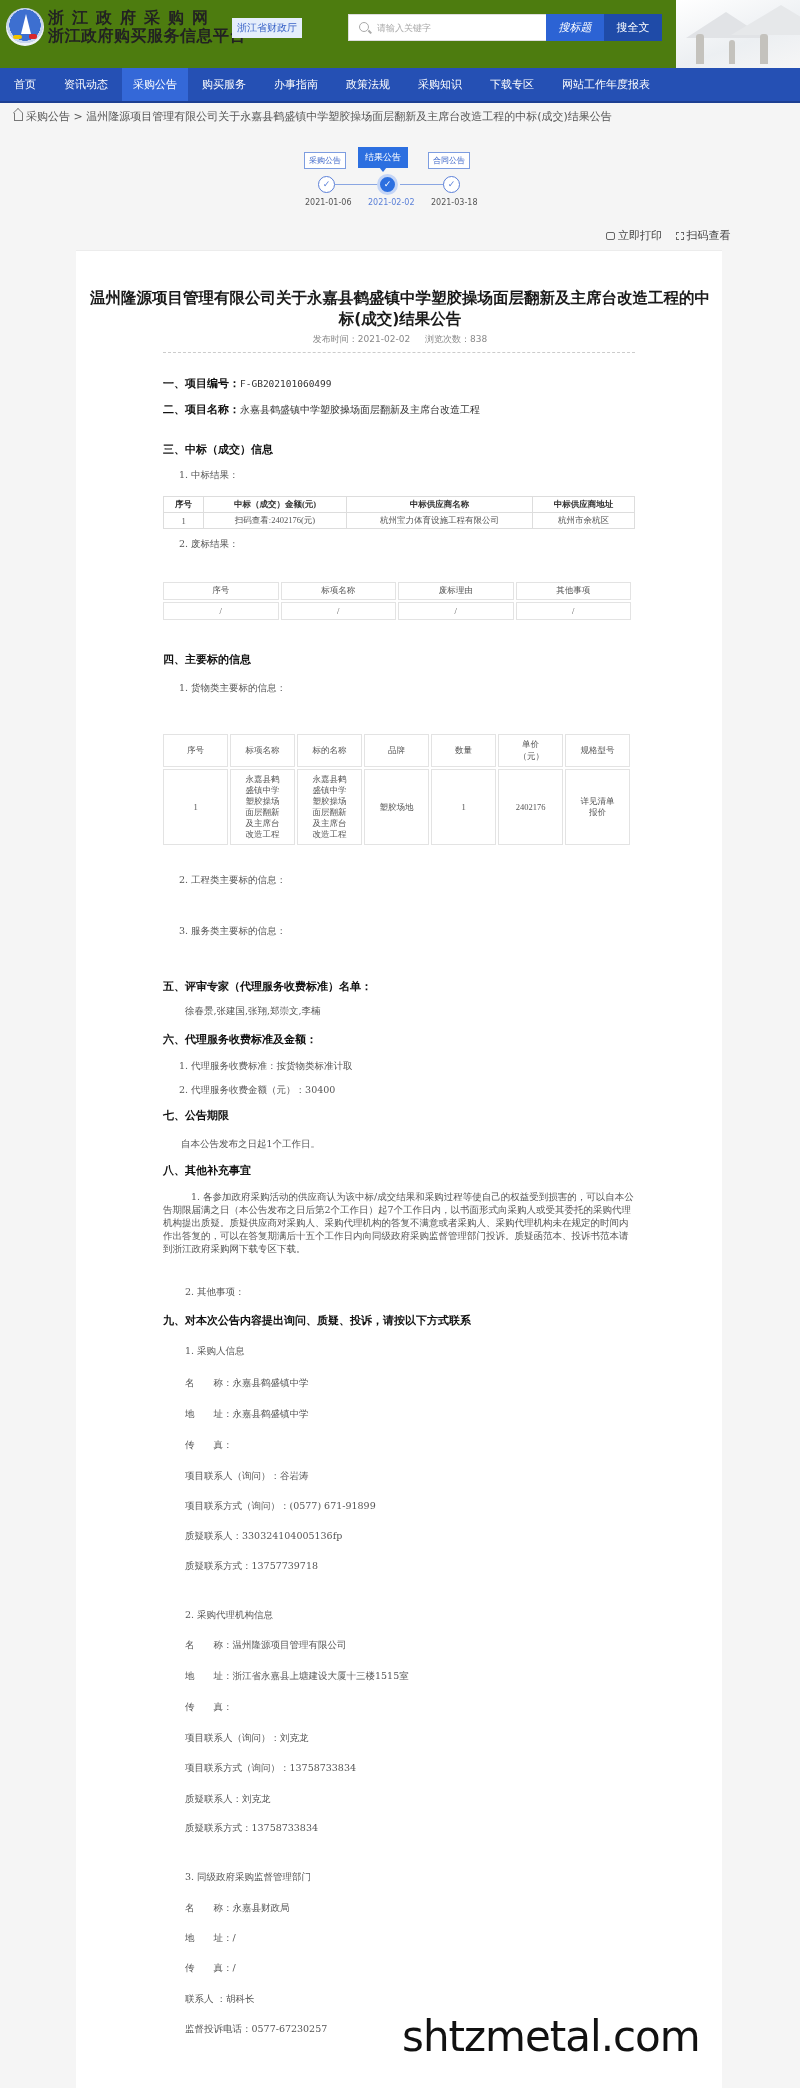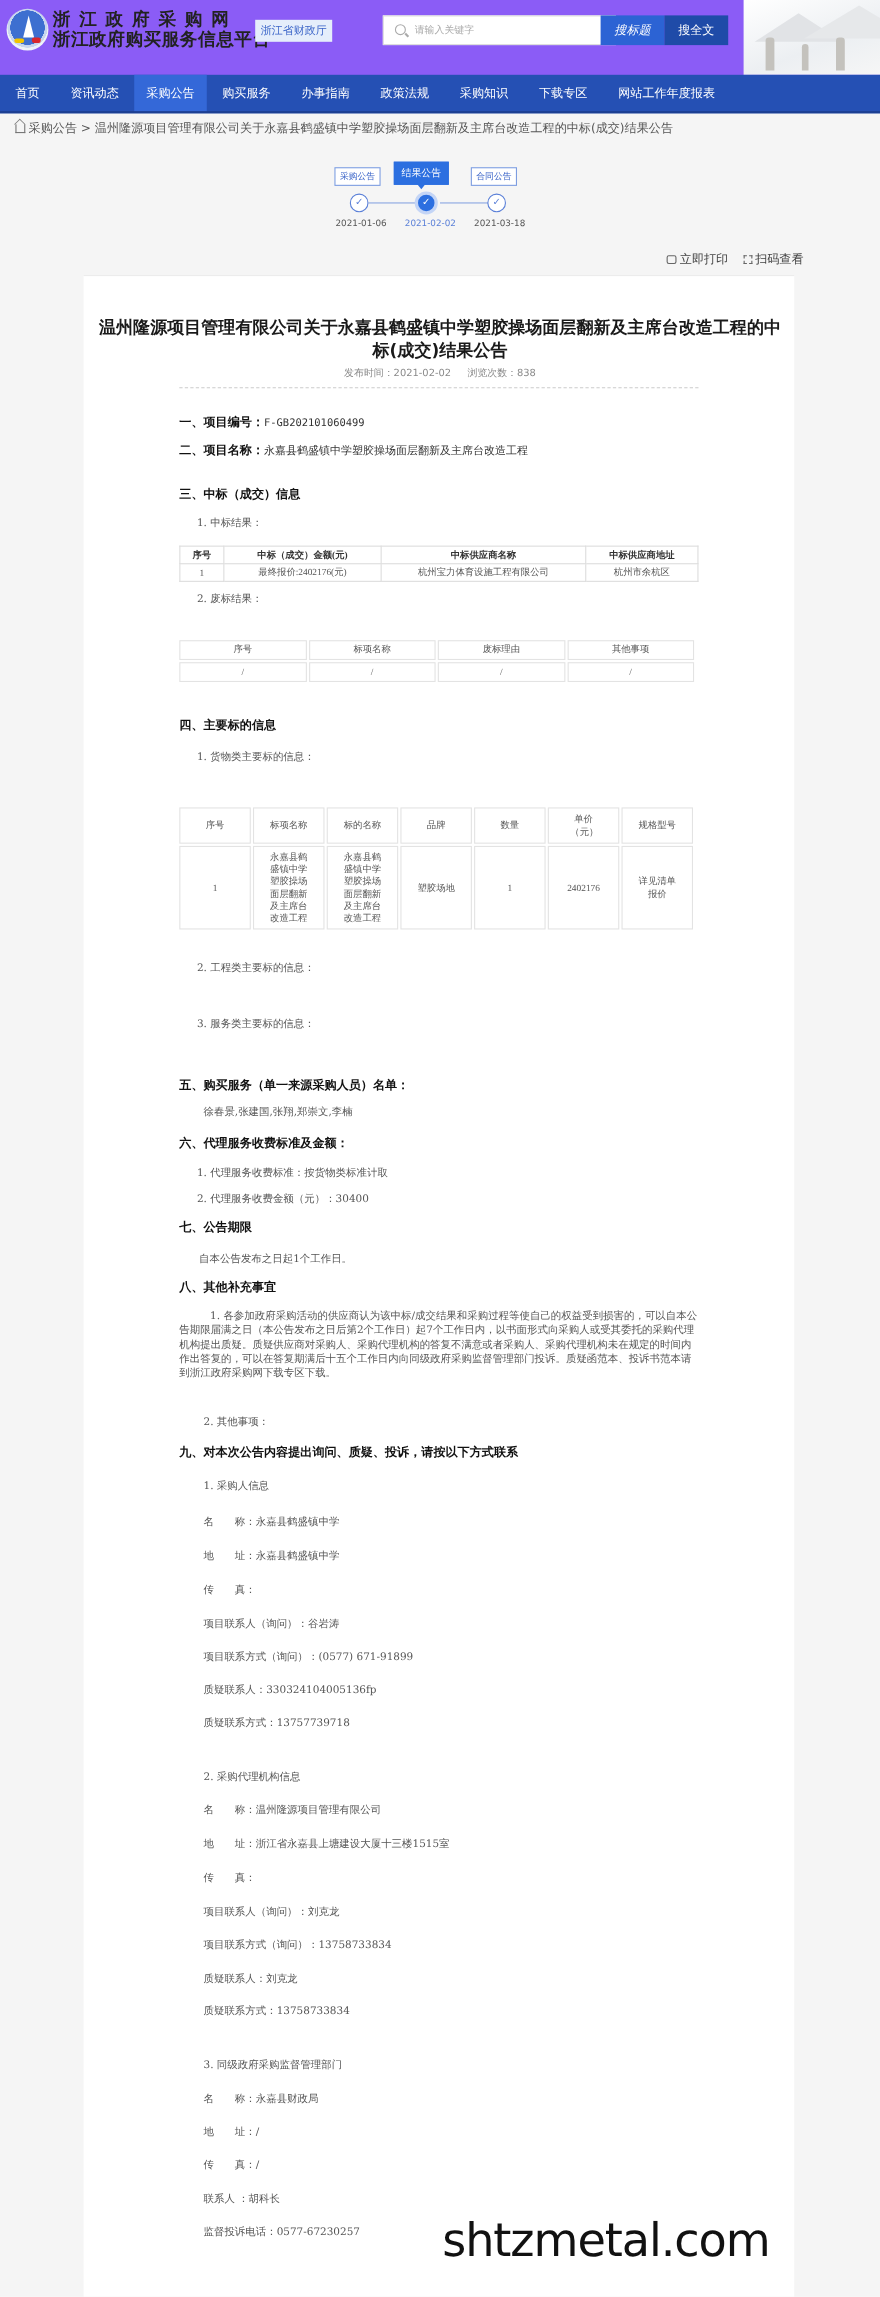--- a/index.html
+++ b/index.html
@@ -1,20 +1,20 @@
 <!DOCTYPE html>
 <html><head>
 <meta charset="utf-8">
 <style>
   * { box-sizing: border-box; margin: 0; padding: 0; }
   html, body { width: 800px; background: #f5f5f5; font-family: "DejaVu Sans", "Liberation Sans", sans-serif; color: #333; }
   body { height: 2088px; position: relative; overflow: hidden; }
 
   
-  .header { height: 72px; background: #8b5cf6; position: relative; }
+  .header { height: 72px; background: #4d7c0f; position: relative; }
   .logo { position: absolute; left: 6px; top: 8px; width: 38px; height: 38px; border-radius: 50%; background: radial-gradient(circle at 50% 45%, #3d6fd0 0 55%, #c9d6ee 56% 64%, #eef2f8 65%); overflow: hidden; }
   .logo .sail { position: absolute; left: 15px; top: 6px; width: 0; height: 0; border-left: 5px solid transparent; border-right: 5px solid transparent; border-bottom: 20px solid #fff; }
   .logo .wave-y { position: absolute; left: 7px; top: 27px; width: 9px; height: 4px; background: #f2c300; border-radius: 2px; }
   .logo .wave-r { position: absolute; left: 23px; top: 26px; width: 8px; height: 5px; background: #d9262c; border-radius: 2px; }
   .site-title1 { position: absolute; left: 48px; top: 8px; font-size: 16px; letter-spacing: 8px; color: #222; font-weight: bold; }
   .site-title2 { position: absolute; left: 48px; top: 26px; font-size: 16px; color: #222; font-weight: bold; letter-spacing: 0.5px; }
   .dept-badge { position: absolute; left: 232px; top: 18px; background: #e5eefb; color: #3a64c8; font-size: 10px; padding: 3px 5px; }
   .search-box { position: absolute; left: 334px; top: 14px; width: 212px; height: 27px; border: 1px solid #ddd; background: #fff; margin-left: 14px; }
   .search-icon { position: absolute; left: 10px; top: 7px; width: 10px; height: 10px; border: 1.5px solid #aaa; border-radius: 50%; }
   .search-icon::after { content: ""; position: absolute; left: 8px; top: 8px; width: 4px; height: 1.5px; background: #aaa; transform: rotate(45deg); }
@@ -162,21 +162,21 @@
   <table class="t1" style="left:0;top:496px;width:472px">
     <tbody>
         <tr>
       <th style="width:40px">序号</th>
       <th style="width:143px">中标（成交）金额(元)</th>
       <th style="width:186px">中标供应商名称</th>
       <th>中标供应商地址</th>
     </tr>
     <tr>
       <td>1</td>
-      <td>最终报价:2402176(元)</td>
+      <td>扫码查看:2402176(元)</td>
       <td>杭州宝力体育设施工程有限公司</td>
       <td>杭州市余杭区</td>
     </tr>
   </tbody>
     </table>
   <div class="p" style="left:16px;top:538px">2. 废标结果：</div>
   <table class="t2" style="left:-2px;top:580px">
     <tbody>
         <tr>
       <td>序号</td>
@@ -213,21 +213,21 @@
       <td>塑胶场地</td>
       <td>1</td>
       <td>2402176</td>
       <td><span style="display:inline-block;width:42px;white-space:normal">详见清单报价</span></td>
     </tr>
   </tbody>
     </table>
   <div class="p" style="left:16px;top:874px">2. 工程类主要标的信息：</div>
   <div class="p" style="left:16px;top:925px">3. 服务类主要标的信息：</div>
 
-  <div class="h" style="top:979px">五、购买服务（单一来源采购人员）名单：</div>
+  <div class="h" style="top:979px">五、评审专家（代理服务收费标准）名单：</div>
   <div class="p" style="left:22px;top:1005px">徐春景,张建国,张翔,郑崇文,李楠</div>
 
   <div class="h" style="top:1032px">六、代理服务收费标准及金额：</div>
   <div class="p" style="left:16px;top:1060px">1. 代理服务收费标准：按货物类标准计取</div>
   <div class="p" style="left:16px;top:1084px">2. 代理服务收费金额（元）：30400</div>
 
   <div class="h" style="top:1108px">七、公告期限</div>
   <div class="p" style="left:18px;top:1138px">自本公告发布之日起1个工作日。</div>
 
   <div class="h" style="top:1163px">八、其他补充事宜</div>

